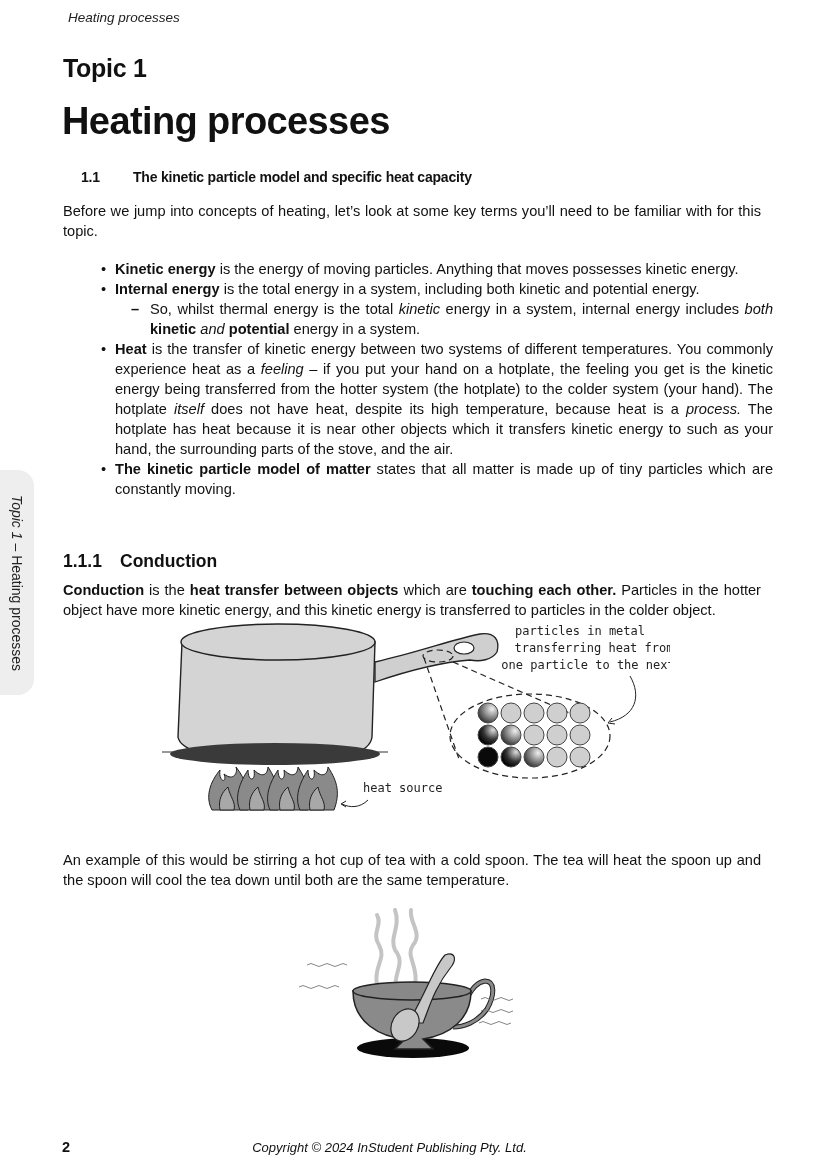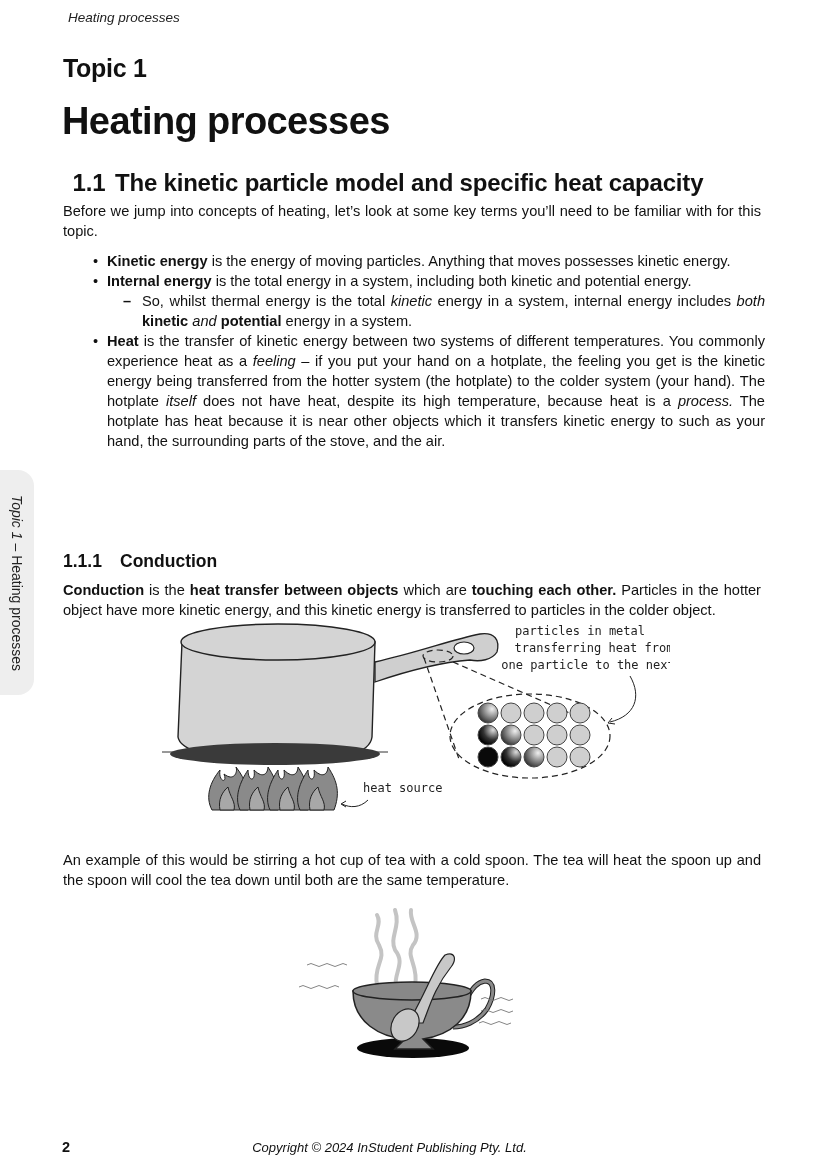--- a/index.html
+++ b/index.html
@@ -1,25 +1,25 @@
 <!DOCTYPE html>
 <html><head>
 <meta charset="utf-8">
 <style>
   html, body { margin: 0; padding: 0; background: #ffffff; }
   body { width: 823px; height: 1164px; position: relative; overflow: hidden;
          font-family: "Liberation Sans", sans-serif; color: #111; }
   .running-head { position: absolute; left: 68px; top: 10px; font-size: 13.5px; font-style: italic; color: #222; }
   .topic-label { position: absolute; left: 63px; top: 54px; font-size: 25px; font-weight: bold; letter-spacing: -0.3px; }
   .page-title { position: absolute; left: 62px; top: 100px; font-size: 38px; font-weight: bold; letter-spacing: -0.6px; margin: 0; }
-  .h2 { position: absolute; left: 63px; top: 169px; font-size: 24px; font-weight: bold; margin: 0; letter-spacing: -0.2px; text-align: center; }
+  .h2 { position: absolute; left: 81px; top: 169px; font-size: 14px; font-weight: bold; margin: 0; letter-spacing: -0.2px; }
   .h2 .num { display: inline-block; width: 52px; }
   .body-text { position: absolute; left: 63px; width: 698px; font-size: 14.6px; line-height: 20px; text-align: justify; }
   .intro { top: 201px; }
-  ul.terms { position: absolute; left: 63px; top: 247px; width: 698px; margin: 4px; padding: 0; list-style: none;
+  ul.terms { position: absolute; left: 63px; top: 247px; width: 698px; margin: 12px; padding: 0; list-style: none;
              font-size: 14.6px; line-height: 20px; }
   ul.terms > li { position: relative; padding-left: 40px; text-align: justify; }
   ul.terms > li::before { content: "•"; position: absolute; left: 26px; top: 0; }
   ul.sub { list-style: none; margin: 0; padding: 0; }
   ul.sub > li { position: relative; padding-left: 35px; text-align: justify; }
   ul.sub > li::before { content: "–"; position: absolute; left: 16px; font-weight: bold; }
   .h3 { position: absolute; left: 63px; top: 551px; font-size: 17.5px; font-weight: bold; margin: 0; }
   .h3 .num { display: inline-block; width: 57px; }
   .conduction-p { top: 535px; margin-top: 45px; }
   .example-p { top: 850px; }
@@ -50,20 +50,21 @@
 <div class="body-text intro">Before we jump into concepts of heating, let’s look at some key terms you’ll need to be familiar with for this topic.</div>
 
 <ul class="terms">
   <li><b>Kinetic energy</b><span> is the energy of moving particles. Anything that moves possesses kinetic energy.</span></li>
   <li><b>Internal energy</b><span> is the total energy in a system, including both kinetic and potential energy.</span>
     <ul class="sub">
       <li><span>So, whilst thermal energy is the total </span><i>kinetic</i><span> energy in a system, internal energy includes </span><i>both</i><span> </span><b>kinetic</b><span> </span><i>and</i><span> </span><b>potential</b><span> energy in a system.</span></li>
     </ul>
   </li>
   <li><b>Heat</b><span> is the transfer of kinetic energy between two systems of different temperatures. You commonly experience heat as a </span><i>feeling</i><span> – if you put your hand on a hotplate, the feeling you get is the kinetic energy being transferred from the hotter system (the hotplate) to the colder system (your hand). The hotplate </span><i>itself</i><span> does not have heat, despite its high temperature, because heat is a </span><i>process.</i><span>  The hotplate has heat because it is near other objects which it transfers kinetic energy to such as your hand, the surrounding parts of the stove, and the air.</span></li>
+  <li><b>The kinetic particle model of matter</b><span> states that all matter is made up of tiny particles which are constantly moving.</span></li>
 </ul>
 
 <h3 class="h3">
   <span class="num">1.1.1</span><span>Conduction</span>
 </h3>
 
 <div class="body-text conduction-p"><b>Conduction</b><span> is the </span><b>heat transfer between objects</b><span> which are </span><b>touching each other.</b><span> Particles in the hotter object have more kinetic energy, and this kinetic energy is transferred to particles in the colder object.</span></div>
 
 <svg class="figure fig-pot" viewBox="0 0 520 200" xmlns="http://www.w3.org/2000/svg">
   <defs>

